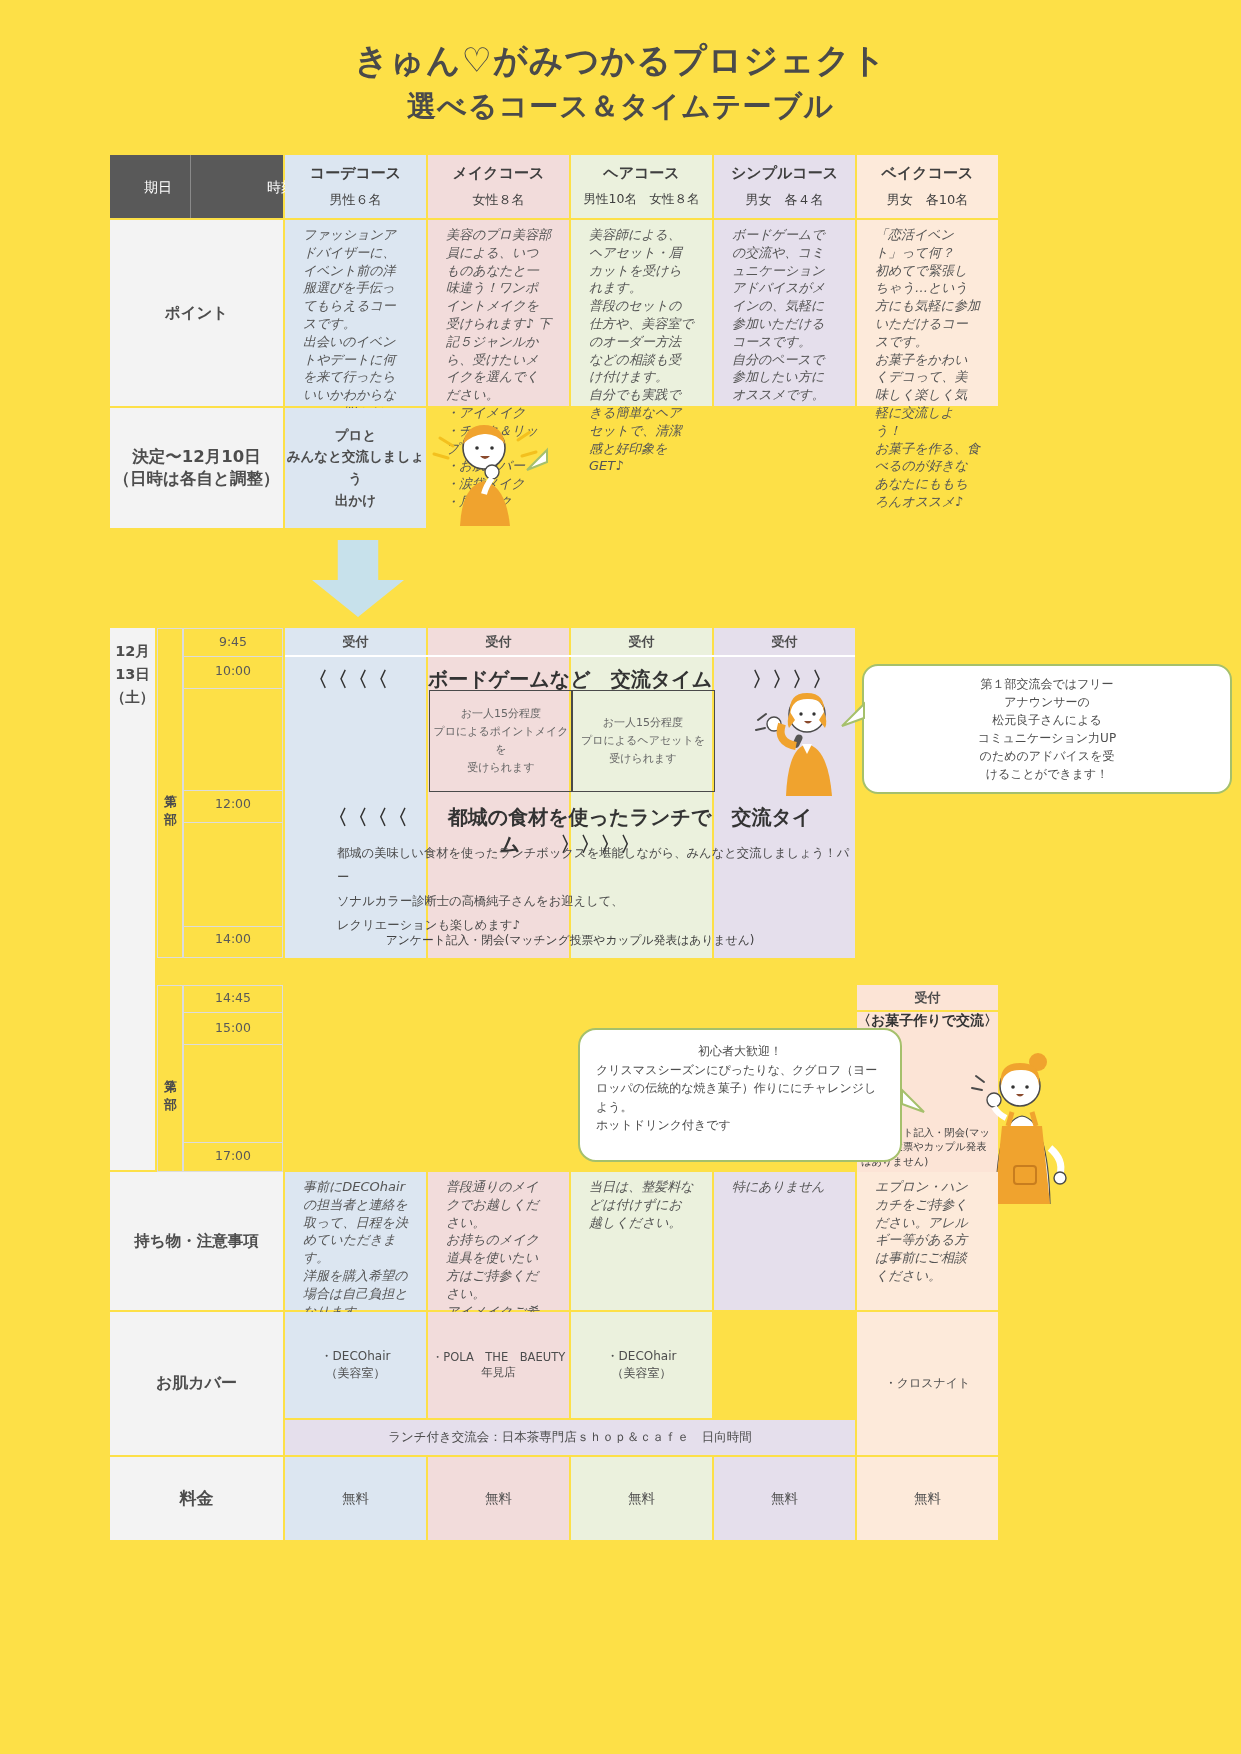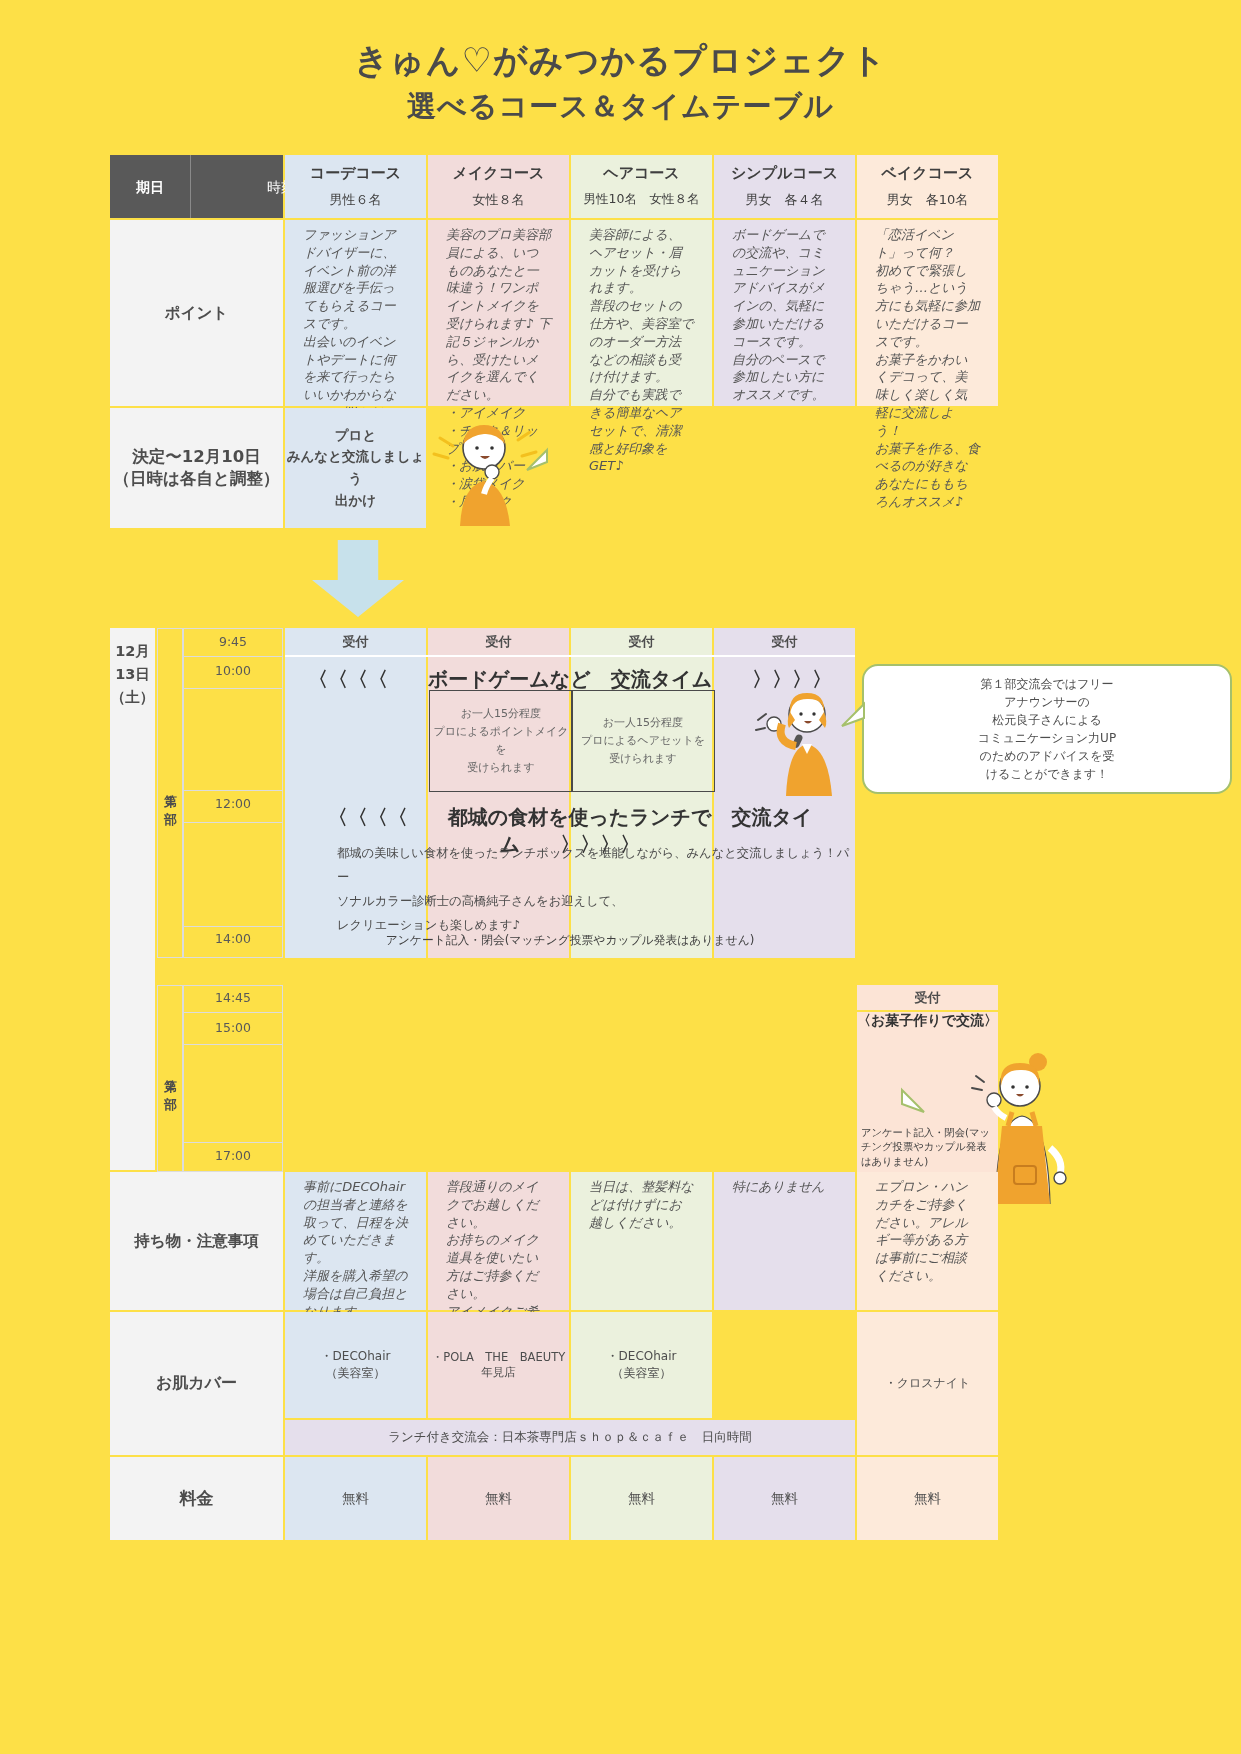--- a/index.html
+++ b/index.html
@@ -29,21 +29,21 @@
 </style>
 </head>
 <body>
 
 <div class="canvas">
 
   <div class="abs" style="left:0;right:0;top:38px;text-align:center;font-size:34px;font-weight:bold;color:#4a4a4a;letter-spacing:1px;">きゅん♡がみつかるプロジェクト</div>
   <div class="abs" style="left:0;right:0;top:87px;text-align:center;font-size:29px;font-weight:bold;color:#4a4a4a;letter-spacing:1px;">選べるコース＆タイムテーブル</div>
 
   <div class="cell bg-dark" style="left:110px;top:155px;width:173px;height:63px;">
-    <span class="abs" style="left:0;width:80px;top:24px;text-align:center;color:#fff;font-size:14px;font-weight:bold;">期日</span>
+    <span class="abs" style="left:8px;width:80px;top:24px;text-align:center;color:#fff;font-size:14px;">期日</span>
     <span class="abs" style="left:80px;width:93px;top:24px;text-align:right;color:#fff;font-size:14px;margin-left:12px;">時刻</span>
     <span class="abs" style="left:80px;top:0;width:1px;height:63px;background:#8a8a8a;"></span>
   </div>
 
   <div class="cell bg-corde" style="left:285px;top:155px;width:141px;height:63px;">
     <div class="cname">コーデコース</div>
     <div class="ccap">男性６名</div>
   </div>
   <div class="cell bg-make" style="left:428px;top:155px;width:141px;height:63px;">
     <div class="cname">メイクコース</div>
@@ -206,20 +206,25 @@
 レクリエーションも楽しめます♪</div>
 
   <div class="abs flexc" style="left:285px;top:926px;width:570px;height:30px;font-size:11.8px;color:#3f3f3f;">アンケート記入・閉会(マッチング投票やカップル発表はありません)</div>
 
   <div class="cell bg-bake2 flexc" style="left:857px;top:985px;width:141px;height:25px;font-weight:bold;font-size:13px;">受付</div>
   <div class="cell bg-bake2" style="left:857px;top:1012px;width:141px;height:160px;">
     <div style="padding-top:0;text-align:center;font-weight:bold;font-size:14px;color:#333;">〈お菓子作りで交流〉</div>
     <div class="abs" style="left:4px;right:2px;bottom:4px;font-size:10.3px;line-height:1.4;color:#3f3f3f;">アンケート記入・閉会(マッチング投票やカップル発表はありません)</div>
   </div>
 
+  <div class="bubble" style="left:578px;top:1028px;width:324px;height:134px;border-radius:18px;padding:12px 16px;font-size:12px;line-height:1.55;">
+    <div style="text-align:center;">初心者大歓迎！</div>
+    <div class="pre">クリスマスシーズンにぴったりな、クグロフ（ヨーロッパの伝統的な焼き菓子）作りににチャレンジしよう。
+ホットドリンク付きです</div>
+  </div>
   <svg class="abs" style="left:898px;top:1086px;" width="28" height="34" viewBox="0 0 28 34">
     <path d="M4,4 L26,26 L4,18 Z" fill="#fff" style="stroke:var(--bubble_border);" stroke-width="2"></path>
   </svg>
 
   <svg class="abs" style="left:938px;top:1048px;" width="170" height="156" viewBox="0 0 170 156">
     <g stroke="#4a4a4a" stroke-width="2" stroke-linecap="round">
       <line x1="38" y1="28" x2="46" y2="34"></line>
         <line x1="34" y1="40" x2="44" y2="42"></line>
     </g>
     <circle cx="100" cy="14" r="9" style="fill:var(--accent_orange);"></circle>

